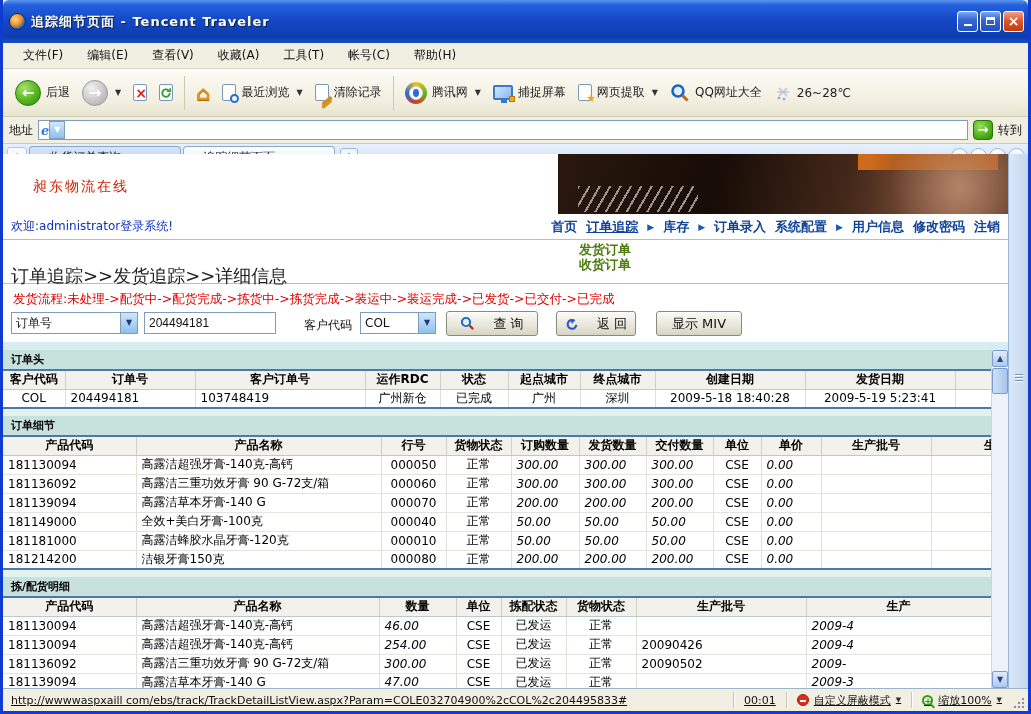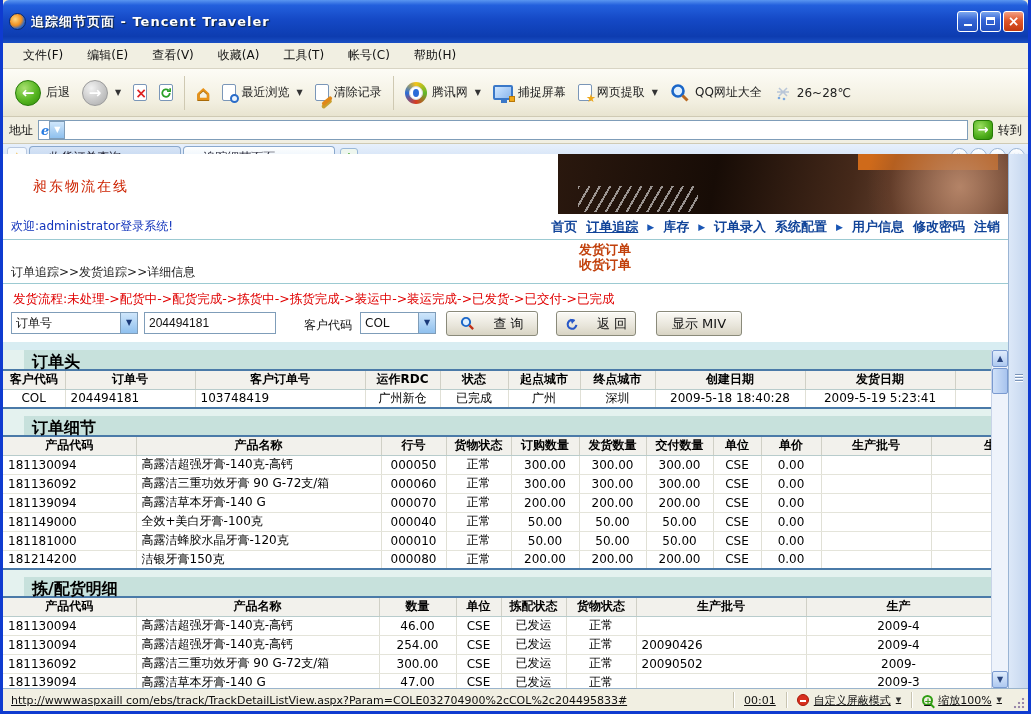--- a/index.html
+++ b/index.html
@@ -87,45 +87,45 @@
   .bphoto .streak { position:absolute; left:20px; bottom:2px; width:120px; height:26px;
                     background:repeating-linear-gradient(120deg, rgba(255,255,255,.55) 0 2px, transparent 2px 9px); }
 
   .navrow { height:26px; display:flex; align-items:center; border-bottom:1px solid #9ccad2; padding:0 8px; background:#fff; }
   .welcome { color:#1133bb; font-size:12px; flex:1; }
   .mainnav { display:flex; align-items:center; gap:9px; font-size:13px; font-weight:bold; color:#114499; white-space:nowrap; }
   .mainnav .sep { color:#1a56b4; font-size:9px; }
   .mainnav .u { text-decoration:underline; }
 
   .crumbrow { height:44px; border-bottom:1px solid #9ccad2; position:relative; background:#fff; }
-  .crumb { position:absolute; left:8px; top:24px; font-size:12px; color:#222; }
-  .navdrop { position:absolute; left:576px; top:2px; font-size:13px; font-weight:bold; color:#c2410c; line-height:15px; }
+  .crumb { position:absolute; left:8px; top:24px; font-size:18px; color:#222; }
+  .navdrop { position:absolute; left:576px; top:2px; font-size:13px; font-weight:bold; color:#4d7c0f; line-height:15px; }
 
   .flowrow { height:24px; padding:7px 0 0 10px; font-size:12.5px; color:#e00000; white-space:nowrap; }
 
   .formrow { height:34px; position:relative; background:#fff; }
   .xpbox { position:absolute; top:4px; height:22px; background:#fff; border:1px solid #7f9db9; font-size:12px; color:#111; }
   .fselect { display:flex; align-items:center; }
   .fselect .val { flex:1; padding-left:4px; }
   .fselect .arr { width:17px; height:100%; background:linear-gradient(180deg,#cfe6fb,#8fc0ee); border-left:1px solid #7f9db9; color:#1a3a7a; font-size:8px; text-align:center; line-height:20px; }
   .ftext { padding:2px 4px; }
   .flabel { position:absolute; top:9px; font-size:12px; color:#111; }
   .fbtn { position:absolute; top:3px; height:25px; background:linear-gradient(180deg,#fbfaf6,#e8e5da 60%,#d8d4c4 100%);
           border:1px solid #8a8a7a; border-radius:3px; font-size:13px; color:#111; display:flex; align-items:center; justify-content:center; gap:18px; box-shadow:inset 0 1px 0 #fff; }
 
   .bluestrip { height:8px; background:#d8edf2; }
 
   .scrollwrap { position:relative; height:338px; background:#e4f2ef; }
   .scrollregion { position:absolute; left:0; top:0; right:17px; bottom:0; overflow:hidden; }
   .tblock { margin-bottom:7px; }
-  .tstrip { height:19px; background:#c7e1dc; font-size:16px; font-weight:bold; color:#000; padding:2px 0 0 8px;margin-left:21px; }
+  .tstrip { height:19px; background:#c7e1dc; font-size:11px; font-weight:bold; color:#000; padding:2px 0 0 8px; }
   table.grid { border-collapse:collapse; table-layout:fixed; background:#fff; border-top:2px solid #4a7aa8; border-bottom:2px solid #4a7aa8; }
   table.grid th { background:#f2f1ec; font-size:12px; font-weight:bold; color:#000; height:19px; border-right:1px solid #d0d0c6; border-bottom:1px solid #b8cccc; text-align:center; padding:0 4px; white-space:nowrap; overflow:hidden; }
   table.grid td { font-size:12px; color:#000; height:19px; border-right:1px solid #e0e0d6; border-bottom:1px solid #e4e4da; padding:0 5px; white-space:nowrap; overflow:hidden; background:#fff; }
-  td.l,th.l { text-align:left; } td.c { text-align:center; } td.r { text-align:center; }
+  td.l,th.l { text-align:left; } td.c { text-align:center; } td.r { text-align:left;font-style:italic; }
 
   .vscroll { position:absolute; right:0; top:0; width:17px; bottom:0; background:#eef3fb; border-left:1px solid #c8d4e8; }
   .sbtn { position:absolute; left:0; width:16px; height:17px; background:linear-gradient(180deg,#e0ecfc,#aec9f0); border:1px solid #7a9ad0; border-radius:2px; color:#29447e; font-size:8px; text-align:center; line-height:15px; }
   .sbtn.up { top:0; } .sbtn.dn { bottom:0; }
   .sthumb { position:absolute; left:0; top:18px; width:16px; height:26px; background:linear-gradient(90deg,#cfe0f8,#a8c4ee); border:1px solid #7a9ad0; border-radius:2px; }
 
   
   .statusbar { position:absolute; left:0; right:0; top:688px; height:23px; background:#f1efe2; border-top:1px solid #9ab4cc; display:flex; align-items:center; font-size:11px; color:#111;text-decoration:underline; }
   .st-url { flex:1; padding:0 8px; white-space:nowrap; overflow:hidden; }
   .st-sep { width:1px; height:16px; background:#c8c4b0; box-shadow:1px 0 0 #fff; }

